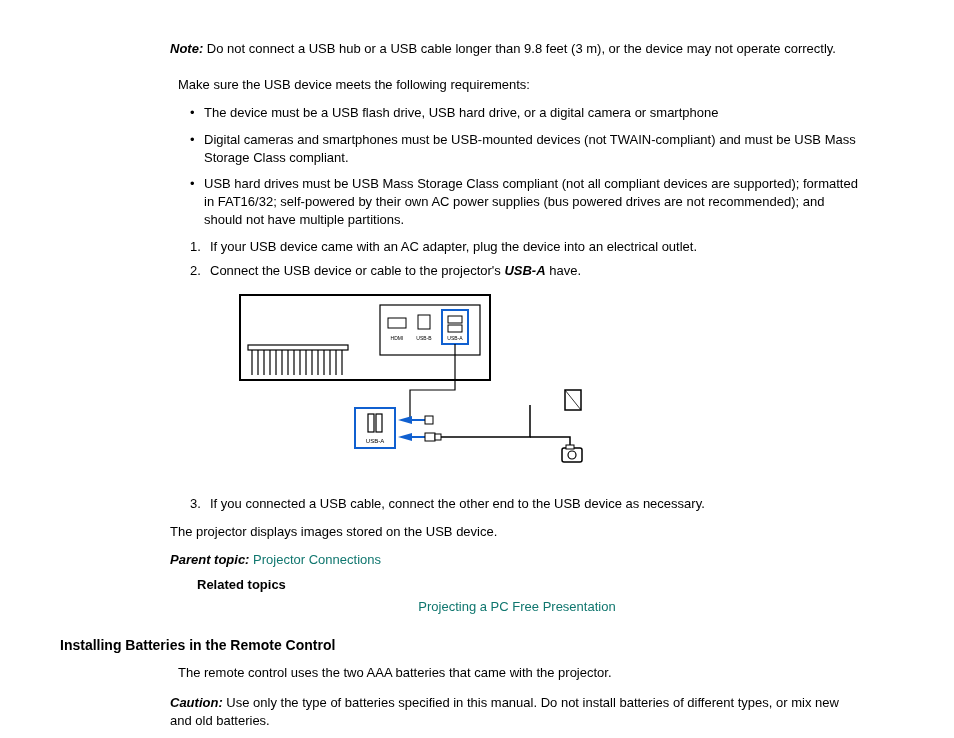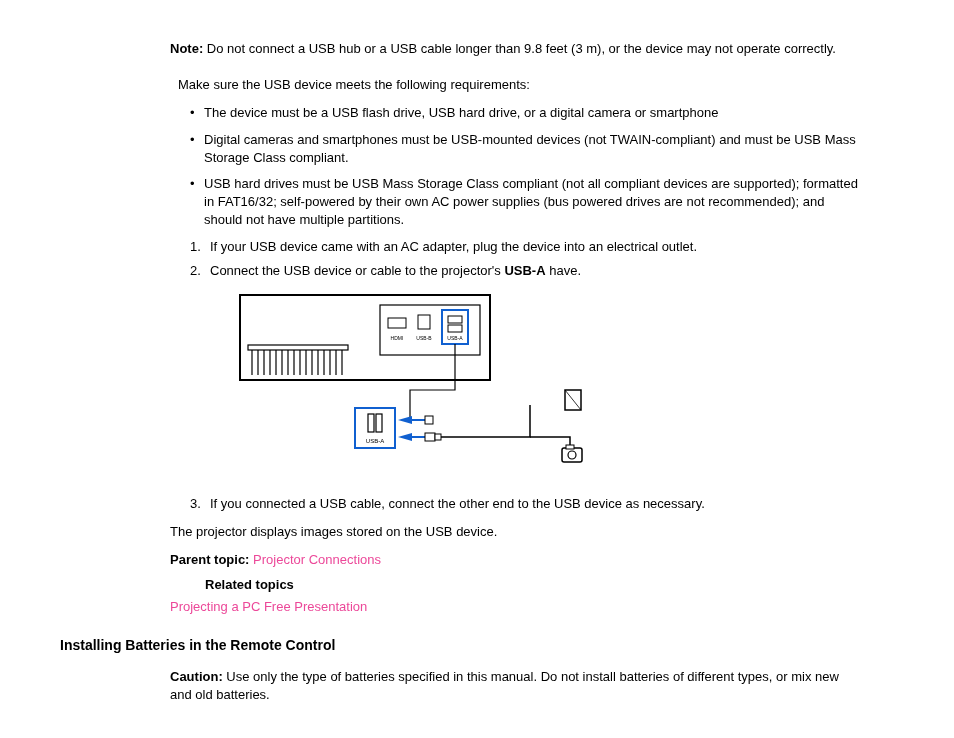--- a/index.html
+++ b/index.html
@@ -58,39 +58,40 @@
     margin: 10px 0 20px 60px;
   }
   .result-para {
     margin: 0 0 10px 0;
   }
   .parent-topic {
     margin: 0 0 6px 0;
   }
   .related-heading {
     font-weight: bold;
-    margin: 0 0 4px 8px;
+    margin: 0 0 4px 0;
     padding-left: 27px;
   }
   .related-link {
     margin: 0 0 20px 0;
+    text-align: center;
   }
   a.link {
-    color: #ec4899;
+    color: #0f766e;
     text-decoration: none;
   }
   h2.section {
     font-size: 14px;
     font-weight: bold;
     margin: 20px 0 8px -110px;
   }
   .caution-para {
     margin: 12px 0 10px 0;
   }
-  .bold { font-weight: bold; }
+  .bold { font-weight: bold; font-style: italic; }
 </style>
 </head>
 <body>
 
 <div class="content">
 
   <p class="note-para">
     <span class="bold">Note:</span><span> Do not connect a USB hub or a USB cable longer than 9.8 feet (3 m), or the device may not operate correctly.</span>
   </p>
 
@@ -193,18 +194,19 @@
     <a href="#" class="link">Projector Connections</a>
   </p>
 
   <p class="related-heading">Related topics</p>
   <p class="related-link">
     <a href="#" class="link">Projecting a PC Free Presentation</a>
   </p>
 
   <h2 class="section">Installing Batteries in the Remote Control</h2>
 
+  <p class="intro-para">The remote control uses the two AAA batteries that came with the projector.</p>
 
   <p class="caution-para">
     <span class="bold">Caution:</span><span> Use only the type of batteries specified in this manual. Do not install batteries of different types, or mix new and old batteries.</span>
   </p>
 
 </div>
 
 </body></html>

